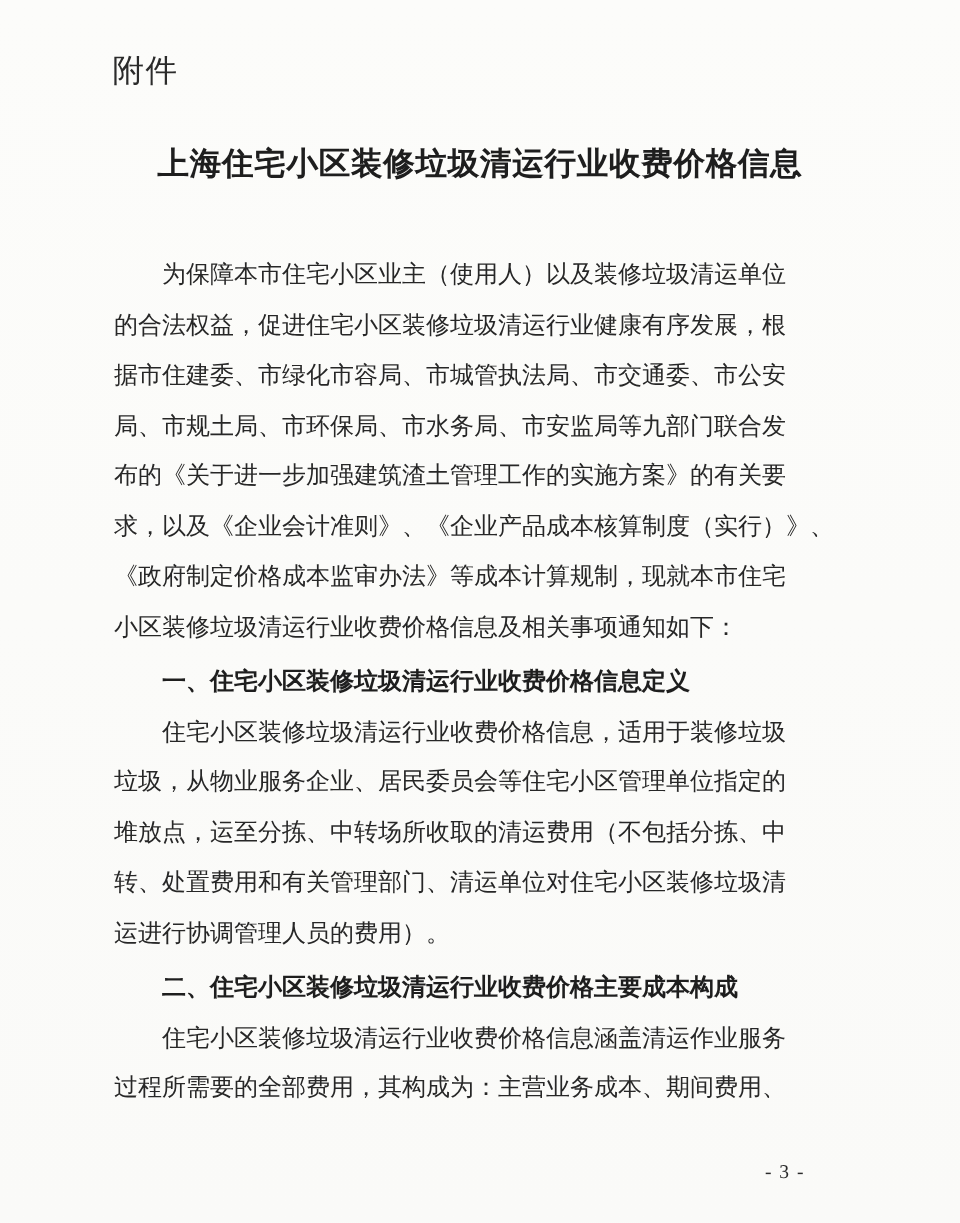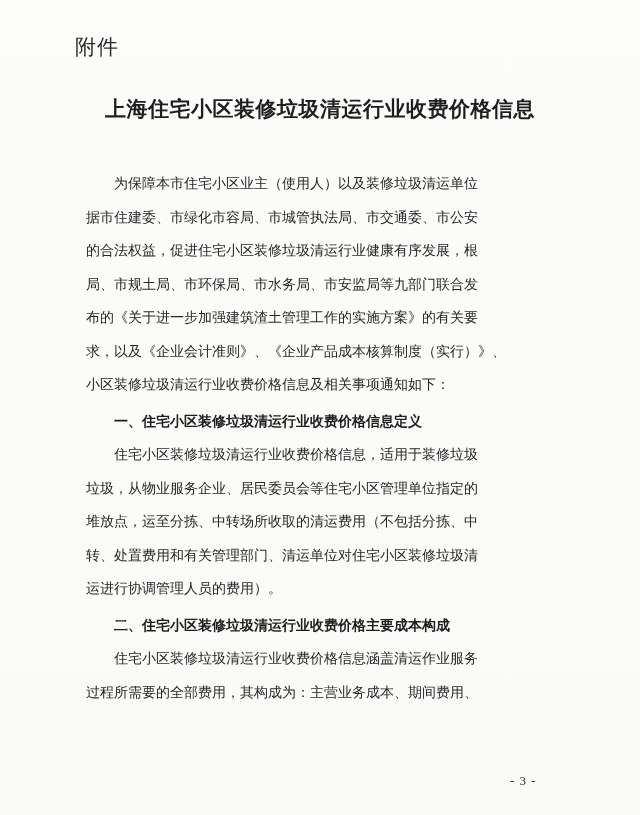--- a/index.html
+++ b/index.html
@@ -36,24 +36,24 @@
     margin: 0;
     text-align: center;
     font-size: 21px;
     font-weight: bold;
     font-family: "Liberation Sans", "DejaVu Sans", sans-serif;
     color: #1e1e1e;
     letter-spacing: 0.5px;
   }
   .doc-body {
     position: absolute;
-    left: 86px;
+    left: 76px;
     top: 167px;
     width: 472px;
-    font-size: 14px;
+    font-size: 16px;
     line-height: 33.5px;
     text-align: justify;
     color: #272727;
   }
   .doc-body .paragraph {
     margin: 0;
   }
   .doc-body .line {
     height: 33.5px;
     white-space: nowrap;
@@ -84,25 +84,26 @@
 <body>
 
 <div class="page">
   <div class="attachment">附件</div>
 
   <h1 class="doc-title">上海住宅小区装修垃圾清运行业收费价格信息</h1>
 
   <div class="doc-body">
       <div class="paragraph">
         <div class="line first">为保障本市住宅小区业主（使用人）以及装修垃圾清运单位</div>
+        <div class="line">的合法权益，促进住宅小区装修垃圾清运行业健康有序发展，根</div>
         <div class="line">据市住建委、市绿化市容局、市城管执法局、市交通委、市公安</div>
-        <div class="line">的合法权益，促进住宅小区装修垃圾清运行业健康有序发展，根</div>
         <div class="line">局、市规土局、市环保局、市水务局、市安监局等九部门联合发</div>
         <div class="line">布的《关于进一步加强建筑渣土管理工作的实施方案》的有关要</div>
         <div class="line">求，以及《企业会计准则》、《企业产品成本核算制度（实行）》、</div>
+        <div class="line">《政府制定价格成本监审办法》等成本计算规制，现就本市住宅</div>
         <div class="line">小区装修垃圾清运行业收费价格信息及相关事项通知如下：</div>
       </div>
       <div class="heading">一、住宅小区装修垃圾清运行业收费价格信息定义</div>
       <div class="paragraph">
         <div class="line first">住宅小区装修垃圾清运行业收费价格信息，适用于装修垃圾</div>
         <div class="line">垃圾，从物业服务企业、居民委员会等住宅小区管理单位指定的</div>
         <div class="line">堆放点，运至分拣、中转场所收取的清运费用（不包括分拣、中</div>
         <div class="line">转、处置费用和有关管理部门、清运单位对住宅小区装修垃圾清</div>
         <div class="line">运进行协调管理人员的费用）。</div>
       </div>

